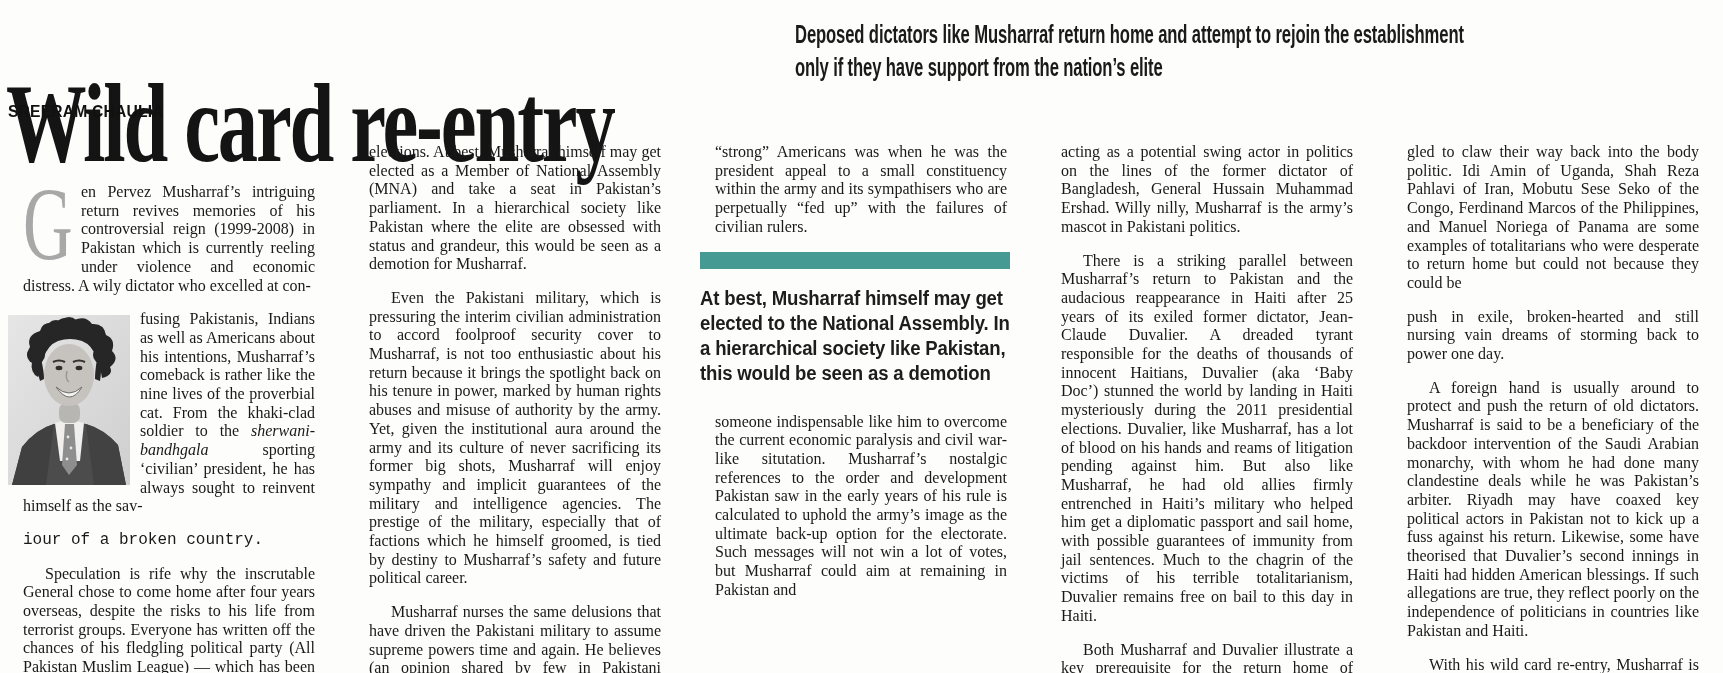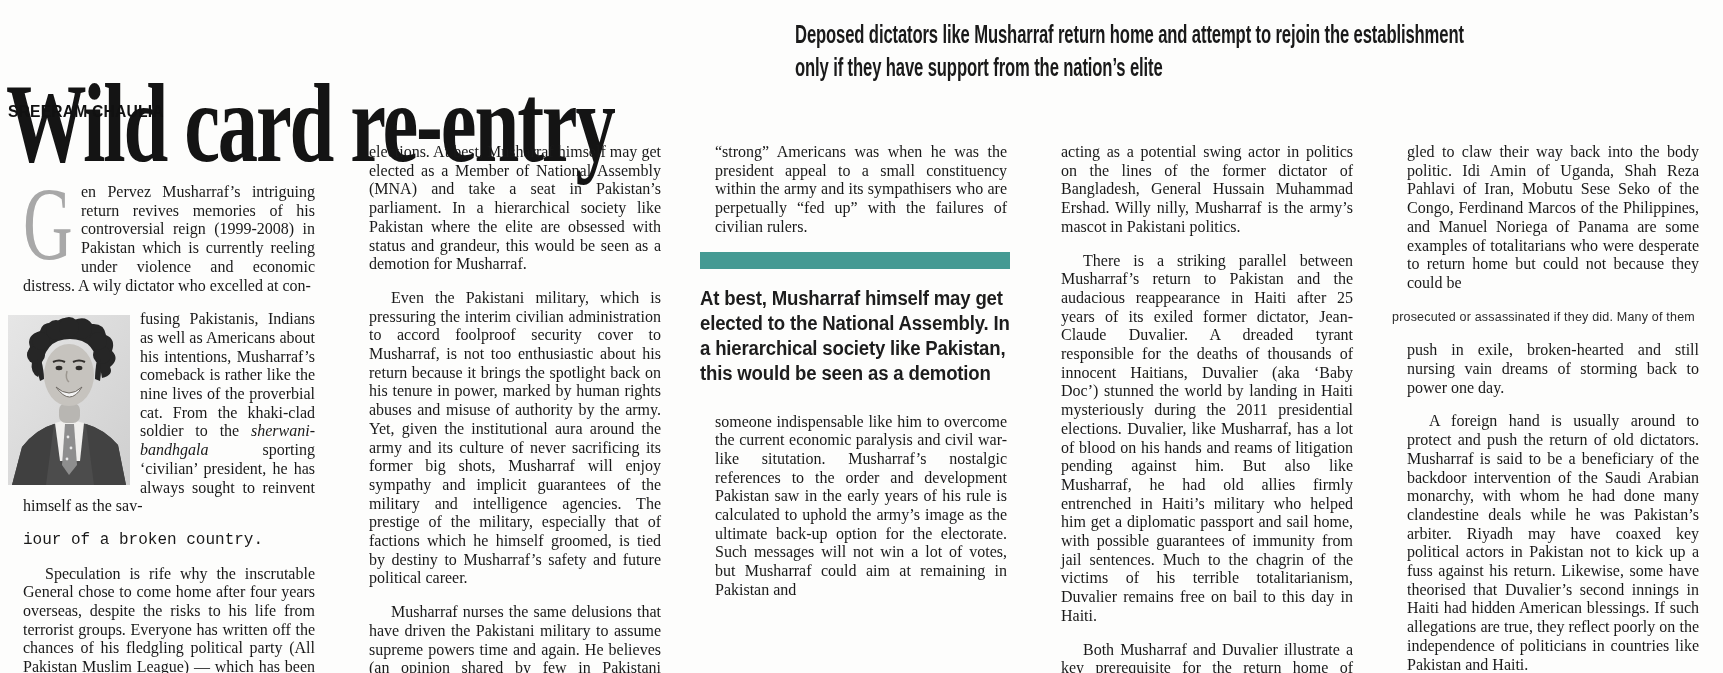--- a/index.html
+++ b/index.html
@@ -202,21 +202,20 @@
     </div>
 
     <div class="col">
       <p class="body">acting as a potential swing actor in politics on the lines of the former dictator of Bangladesh, General Hussain Muhammad Ershad. Willy nilly, Musharraf is the army’s mascot in Pakistani politics.</p>
       <p class="body indent">There is a striking parallel between Musharraf’s return to Pakistan and the audacious reappearance in Haiti after 25 years of its exiled former dictator, Jean-Claude Duvalier. A dreaded tyrant responsible for the deaths of thousands of innocent Haitians, Duvalier (aka ‘Baby Doc’) stunned the world by landing in Haiti mysteriously during the 2011 presidential elections. Duvalier, like Musharraf, has a lot of blood on his hands and reams of litigation pending against him. But also like Musharraf, he had old allies firmly entrenched in Haiti’s military who helped him get a diplomatic passport and sail home, with possible guarantees of immunity from jail sentences. Much to the chagrin of the victims of his terrible totalitarianism, Duvalier remains free on bail to this day in Haiti.</p>
       <p class="body indent">Both Musharraf and Duvalier illustrate a key prerequisite for the return home of dictators — a power structure in the ruling establishment with enough allies to watch out for their interests. In countries where despots were overthrown along with their entire institutional power bases, dictators have strug-</p>
     </div>
 
     <div class="col">
       <p class="body">gled to claw their way back into the body politic. Idi Amin of Uganda, Shah Reza Pahlavi of Iran, Mobutu Sese Seko of the Congo, Ferdinand Marcos of the Philippines, and Manuel Noriega of Panama are some examples of totalitarians who were desperate to return home but could not because they could be</p>
-      <p class="small-sans">prosecuted or assassinated if they did. Many of them</p>
       <p class="body">push in exile, broken-hearted and still nursing vain dreams of storming back to power one day.</p>
       <p class="body indent">A foreign hand is usually around to protect and push the return of old dictators. Musharraf is said to be a beneficiary of the backdoor intervention of the Saudi Arabian monarchy, with whom he had done many clandestine deals while he was Pakistan’s arbiter. Riyadh may have coaxed key political actors in Pakistan not to kick up a fuss against his return. Likewise, some have theorised that Duvalier’s second innings in Haiti had hidden American blessings. If such allegations are true, they reflect poorly on the independence of politicians in countries like Pakistan and Haiti.</p>
       <p class="body indent"><span>With his wild card re-entry, Musharraf is not saving Pakistan but reconfirming its compromised and parasitic political system.</span><span class="endmark"></span></p>
       <div class="credit">
         <div>The writer is dean of the</div>
         <div>Jindal School of International Mobutu</div>
       </div>
     </div>
 
   </div>

